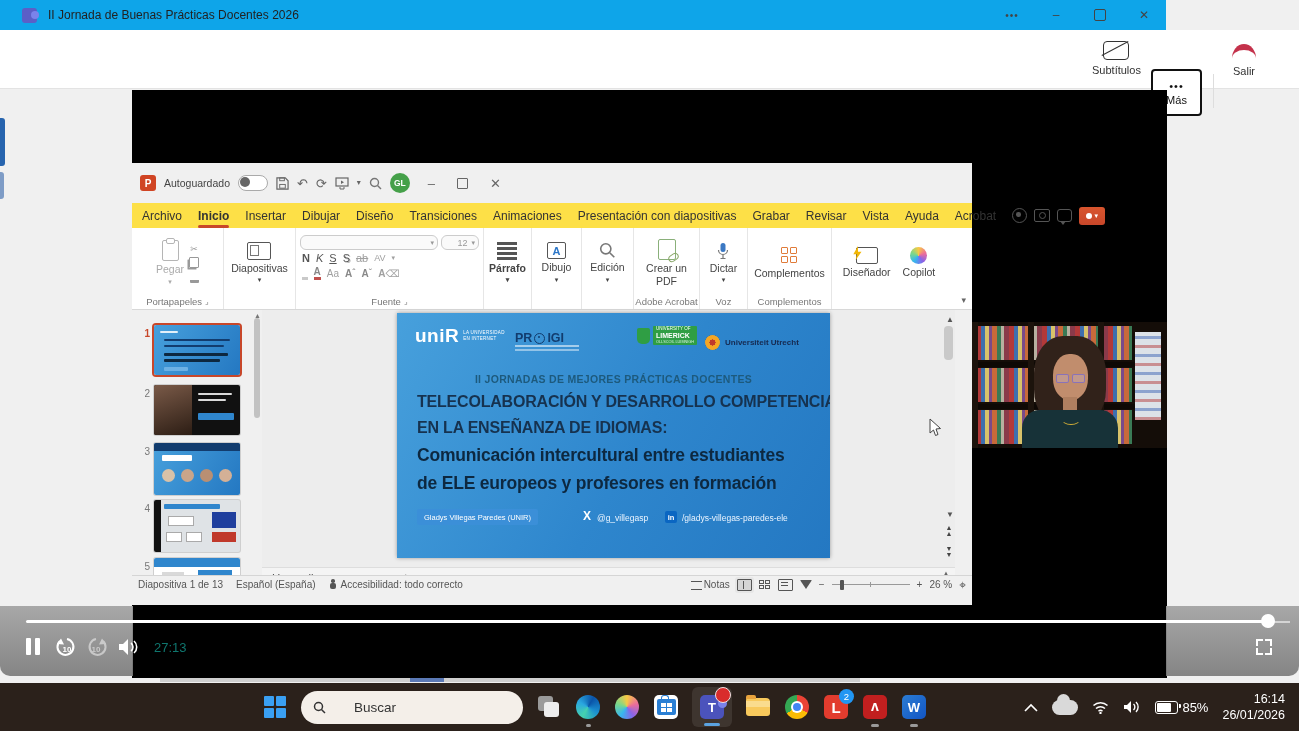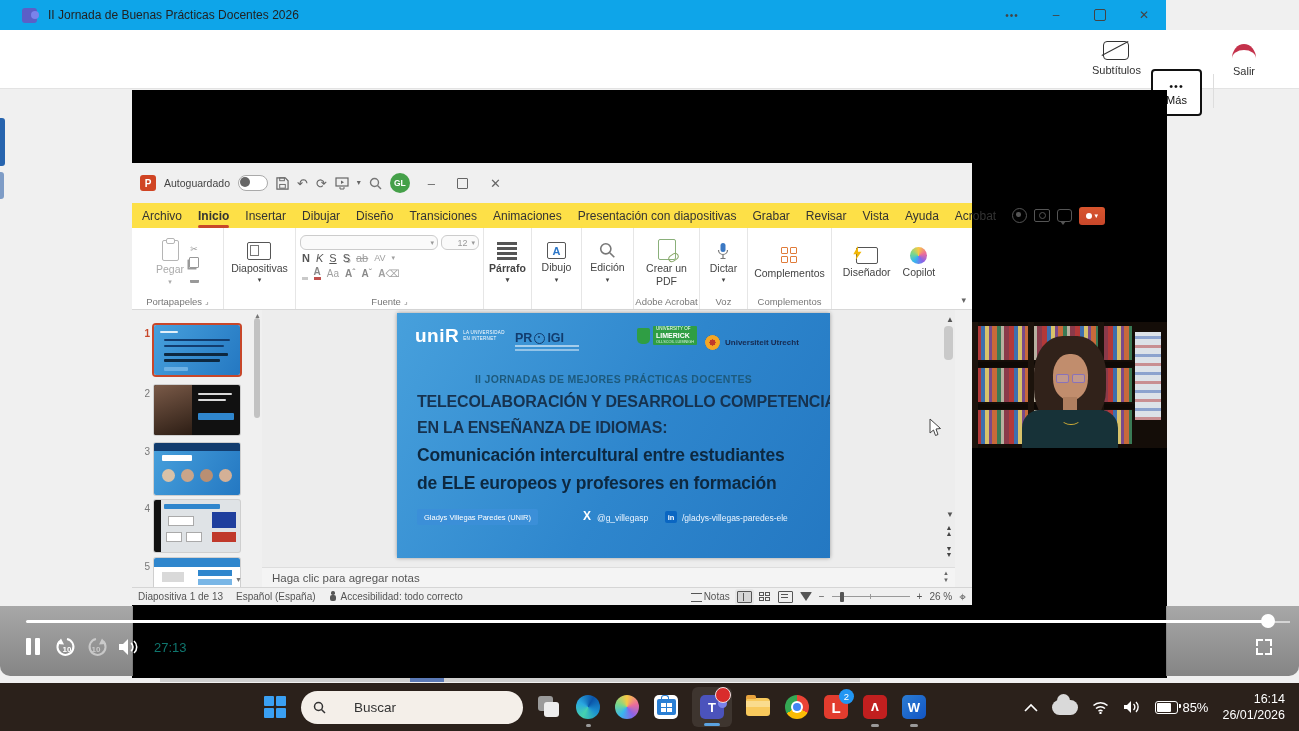--- a/index.html
+++ b/index.html
@@ -126,21 +126,21 @@
        font-size:7.5px;font-weight:bold;display:flex;align-items:center;justify-content:center;}
   .inh{position:absolute;left:285px;top:200px;font-size:8.5px;color:#eaf4ff;}
   .cursor-svg{position:absolute;left:667px;top:108px;}
   .esb{position:absolute;right:2px;width:9px;background:#c9c9c9;border-radius:4px;}
   .earr{position:absolute;right:1px;font-size:8px;color:#555;}
   .dblarr{position:absolute;right:0;font-size:7px;color:#444;line-height:.8;text-align:center;width:12px;}
   
   .notes{position:absolute;left:130px;top:404px;width:693px;height:20px;background:#f4f4f4;border-top:1px solid #ddd;
          display:flex;align-items:center;padding-left:10px;box-sizing:border-box;color:#555;font-size:11.5px;}
   .notes-arr{position:absolute;right:6px;top:2px;font-size:6px;color:#666;line-height:1.1;text-align:center;}
-  .sbar{position:absolute;left:0;top:424px;width:840px;height:18px;background:#f0f0f0;border-top:1px solid #d5d5d5;
+  .sbar{position:absolute;left:0;top:412px;width:840px;height:18px;background:#f0f0f0;border-top:1px solid #d5d5d5;
         display:flex;align-items:center;font-size:10px;color:#555;padding:0 6px;box-sizing:border-box;gap:13px;}
   .sright{margin-left:auto;display:flex;align-items:center;gap:7px;}
   .notas-ic{width:11px;height:7px;border-top:1.4px solid #555;border-bottom:1.4px solid #555;margin-right:2px;}
   .vic{width:13px;height:10px;border:1.2px solid #555;border-radius:1px;position:relative;}
   .vic.active{background:#d5d5d5;box-shadow:0 0 0 2px #e6e6e6;}
   .vic.normal::after{content:"";position:absolute;left:2px;top:1px;bottom:1px;width:3px;border-right:1px solid #555;}
   .vic.grid{border:none;width:12px;height:10px;display:grid;grid-template-columns:5px 5px;grid-template-rows:4px 4px;gap:1px;}
   .vic.grid div{border:1px solid #555;}
   .vic.read::after{content:"";position:absolute;left:2px;top:2px;width:7px;height:1px;background:#555;box-shadow:0 3px 0 #555;}
   .vic.show{border:none;width:0;height:0;border-left:6px solid transparent;border-right:6px solid transparent;border-top:9px solid #555;}

